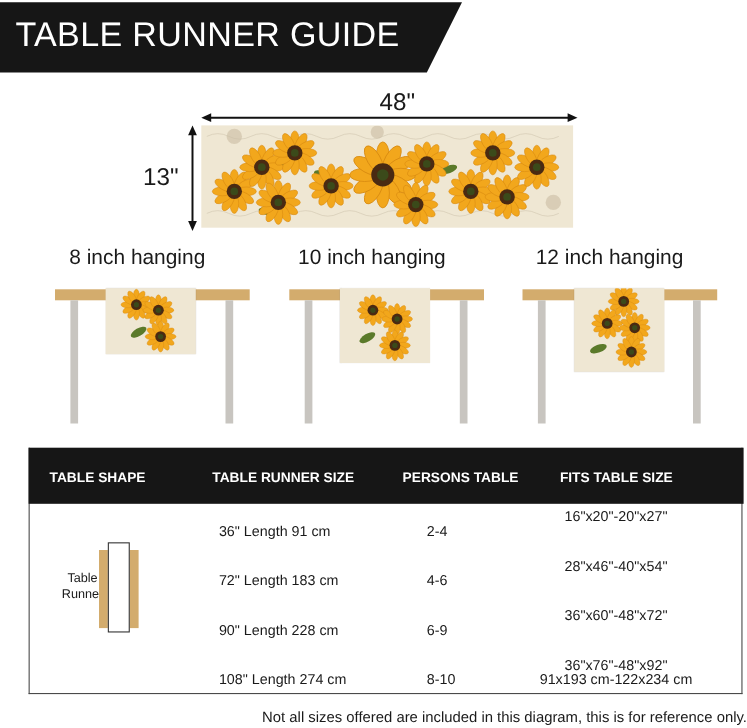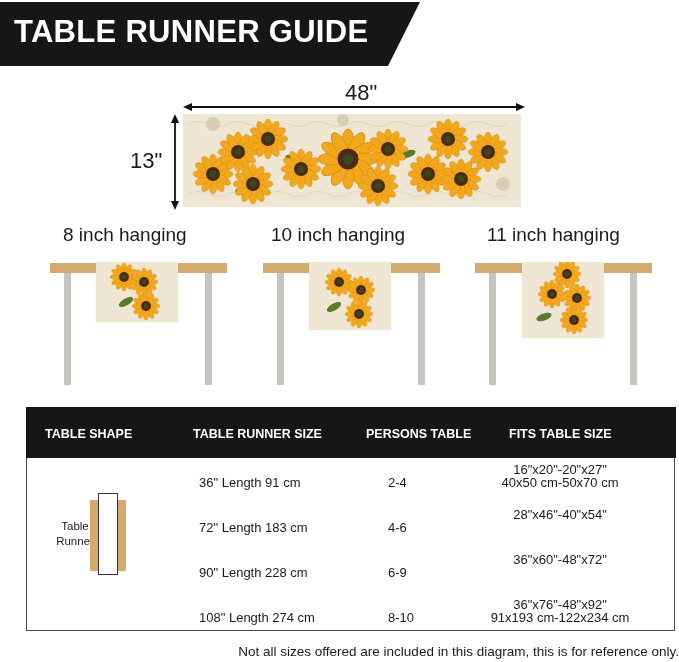--- a/index.html
+++ b/index.html
@@ -1,21 +1,21 @@
 <!DOCTYPE html>
 <html><head>
 <meta charset="utf-8">
 <style>
   html, body { margin:0; padding:0; background:#ffffff; }
   body { width:679px; height:662px; position:relative; overflow:hidden;
          font-family:"Liberation Sans", "DejaVu Sans", sans-serif; color:#1a1a1a; }
   .abs { position:absolute; }
 
   
-  .banner { left:0; top:0; width:420px; height:68px;font-weight:bold; }
+  .banner { left:0; top:0; width:420px; height:68px; }
   .banner svg { position:absolute; left:0; top:0; }
   .banner-title { position:absolute; left:14px; top:14px; font-size:31px; color:#ffffff;
                   letter-spacing:0.3px; white-space:nowrap; }
 
   
   .dim-w { left:345px; top:80px; font-size:22px; color:#1a1a1a; }
   .dim-h { left:130px; top:148px; font-size:22px; color:#1a1a1a; }
 
   
   .runner-main { left:183px; top:114px; width:338px; height:93px; background:#efe7d3; overflow:hidden; }
@@ -107,21 +107,21 @@
     <use href="#sf" x="195" y="72"></use>
     <use href="#sf" x="245" y="60"></use>
     <use href="#sf" x="265" y="25"></use>
     <use href="#sf" x="278" y="65"></use>
     <use href="#sf" x="305" y="38"></use>
   </svg>
 </div>
 
 <div class="abs hang-label" style="left:63px">8 inch hanging</div>
 <div class="abs hang-label" style="left:271px">10 inch hanging</div>
-<div class="abs hang-label" style="left:487px">11 inch hanging</div>
+<div class="abs hang-label" style="left:487px">12 inch hanging</div>
 
 <div>
   <div class="abs tbl-top" style="left:50px;top:263px;width:177px"></div>
   <div class="abs tbl-leg" style="left:64px;top:273px;height:112px"></div>
   <div class="abs tbl-leg" style="left:205px;top:273px;height:112px"></div>
   <div class="abs mini-runner" style="left:96px;top:262px;width:82px;height:60px">
     <svg width="82" height="60">
         <use href="#sf" x="28" y="15" transform="translate(28 15) scale(0.7) translate(-28 -15)"></use>
         <use href="#sf" x="48" y="20" transform="translate(48 20) scale(0.7) translate(-48 -20)"></use>
         <use href="#sf" x="50" y="44" transform="translate(50 44) scale(0.7) translate(-50 -44)"></use>
@@ -172,21 +172,20 @@
     <div>Runner</div>
   </div>
   <div style="position:absolute;left:63px;top:93px;width:36px;height:71px;background:#d3ac6d"></div>
   <div style="position:absolute;left:71px;top:86px;width:20px;height:82px;background:#fff;border:1px solid #333;box-sizing:border-box"></div>
 
   <div>
     <div class="cell" style="left:172px;top:68px">36" Length 91 cm</div>
     <div class="cell" style="left:361px;top:68px">2-4</div>
     <div class="fit" style="left:448px;top:56px">
       <div>16"x20"-20"x27"</div>
-      <div>40x50 cm-50x70 cm</div>
     </div>
   </div>
   <div>
     <div class="cell" style="left:172px;top:113px">72" Length 183 cm</div>
     <div class="cell" style="left:361px;top:113px">4-6</div>
     <div class="fit" style="left:448px;top:101px">
       <div>28"x46"-40"x54"</div>
     </div>
   </div>
   <div>

